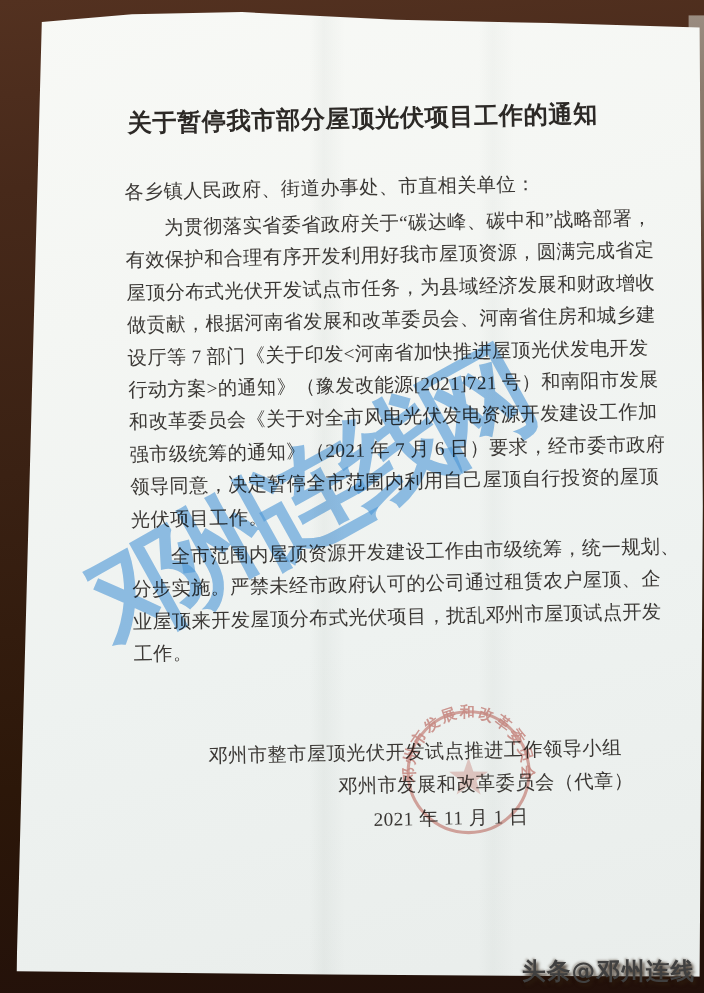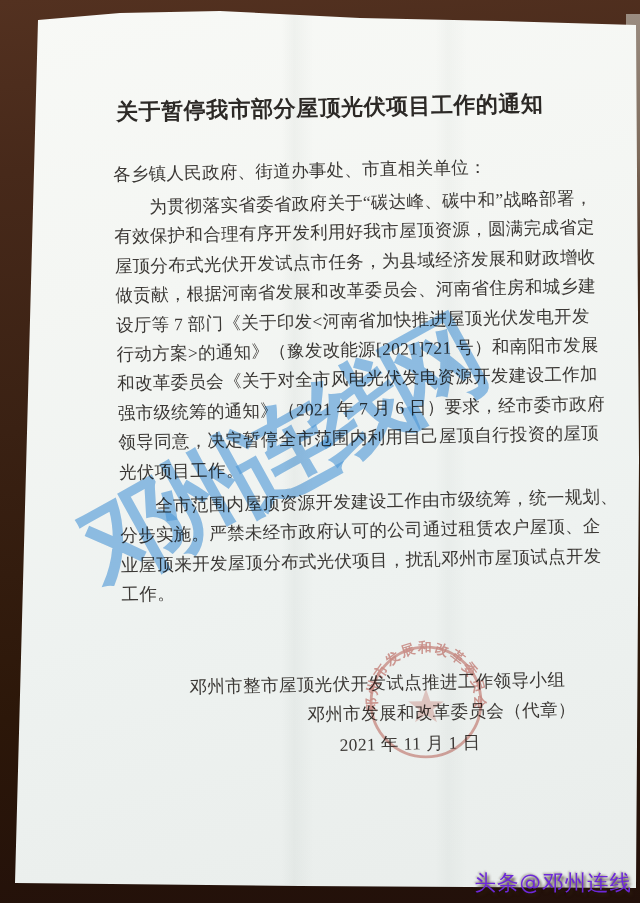--- a/index.html
+++ b/index.html
@@ -65,21 +65,21 @@
     font-family:"DejaVu Sans","Liberation Sans",sans-serif;
     font-size:100px;font-weight:700;letter-spacing:-14px;line-height:1;
     color:rgba(84,159,228,.62);mix-blend-mode:multiply;
     transform:rotate(-29deg);transform-origin:12px 58px;
     white-space:nowrap;pointer-events:none;
   }
   
   .wm-corner{
     position:absolute;right:8px;bottom:6px;
     font-family:"DejaVu Sans","Liberation Sans",sans-serif;
-    font-size:21.5px;font-weight:400;letter-spacing:1px;color:#6d28d9;
+    font-size:21.5px;font-weight:700;letter-spacing:1px;color:#404040;
     text-shadow:2px 3px 3px rgba(45,28,14,.85),-1px -1px 2px rgba(45,28,14,.35);
     white-space:nowrap;
   }
   .seal-circle{fill:none;stroke:#d4867e;stroke-width:3.2;opacity:.85;}
   .seal-arc-text{fill:#cf7d76;font-size:15.5px;letter-spacing:2.5px;opacity:.9;
     font-family:"Liberation Serif","DejaVu Serif",serif;font-weight:700;}
   .seal-star{fill:#da968e;opacity:.55;}
 </style>
 </head>
 <body>

